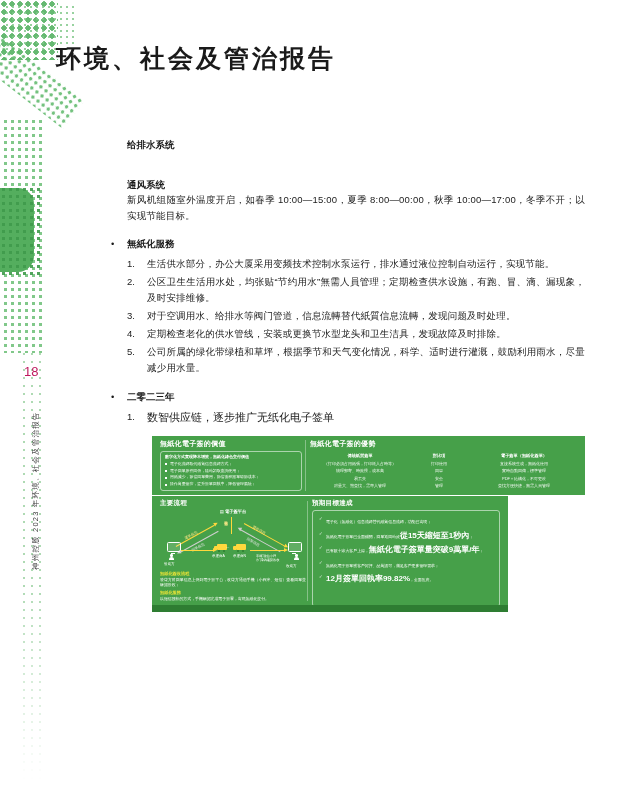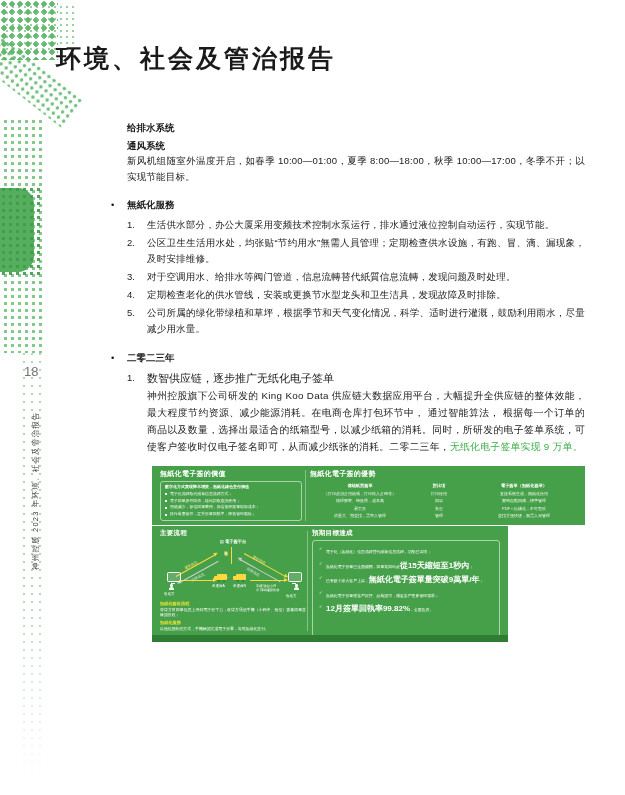--- a/index.html
+++ b/index.html
@@ -24,34 +24,34 @@
   .deco-blob-dots{left:0;top:186px;width:40px;height:90px;
     background-image:radial-gradient(circle,#3f9a4b 1.6px,rgba(0,0,0,0) 2px);
     background-size:7px 7px;opacity:.9;}
   .deco-trail{left:20px;top:350px;width:22px;height:430px;
     background-image:radial-gradient(circle,#6cbc76 1.2px,rgba(0,0,0,0) 1.5px);
     background-size:8px 8px;opacity:.55;
     -webkit-mask-image:linear-gradient(to bottom,#000 55%,rgba(0,0,0,0));
             mask-image:linear-gradient(to bottom,#000 55%,rgba(0,0,0,0));}
 
   
-  .page-number{position:absolute;left:24px;top:364px;font-size:13px;color:#737373;}
+  .page-number{position:absolute;left:24px;top:364px;font-size:13px;color:#be185d;}
   .vertical-title{position:absolute;left:31px;top:570px;transform:rotate(-90deg);
     transform-origin:0 0;font-size:7.5px;letter-spacing:1.2px;color:#3a3a3a;white-space:nowrap;}
 
   
   .header{position:absolute;left:56px;top:38px;}
   .header-sub{font-size:14px;font-weight:bold;letter-spacing:.5px;}
   .header-title{font-size:25px;font-weight:bold;letter-spacing:3px;margin-top:4px;}
 
   
-  .main{position:absolute;left:127px;top:122px;width:458px;}
+  .main{position:absolute;left:127px;top:139px;width:458px;}
   .sec-h{font-size:9.5px;font-weight:bold;line-height:11px;}
   .sec-p{font-size:9.5px;line-height:15.5px;text-align:justify;margin-top:2px;letter-spacing:.2px;}
-  .mt14{margin-top:7px;} .mt16{margin-top:15px;}
+  .mt14{margin-top:29px;} .mt16{margin-top:15px;}
   .bullet-h{position:relative;font-size:9.5px;font-weight:bold;line-height:12px;}
   .bullet-h .bmark{position:absolute;left:-16px;top:0;font-weight:normal;}
   .numlist{margin-top:6px;}
   .numitem{display:flex;margin-bottom:2px;}
   .numitem .n{flex:0 0 20px;font-size:9.5px;line-height:16px;}
   .numitem .t{flex:1;font-size:9.5px;line-height:16px;text-align:justify;letter-spacing:.2px;}
   .paper-title{display:flex;margin-top:6px;}
   .paper-title .n{flex:0 0 20px;font-size:9.5px;line-height:16px;}
   .paper-title .t{flex:1;font-size:11px;line-height:16px;}
   .paper-para{margin-left:20px;margin-top:1px;font-size:9.8px;line-height:17px;
@@ -139,21 +139,21 @@
 
   <div class="header">
     <div class="header-title">环境、社会及管治报告</div>
   </div>
 
   <div class="main">
 
     <div class="sec-h">给排水系统</div>
 
     <div class="sec-h mt14">通风系统</div>
-    <div class="sec-p">新风机组随室外温度开启，如春季 10:00—01:00，夏季 8:00—18:00，秋季 10:00—17:00，冬季不开；以实现节能目标。</div>
+    <div class="sec-p">新风机组随室外温度开启，如春季 10:00—15:00，夏季 8:00—00:00，秋季 10:00—17:00，冬季不开；以实现节能目标。</div>
 
     <div class="bullet-h mt16">
       <span class="bmark">•</span>
       <span>無紙化服務</span>
     </div>
     <div class="numlist">
       <div class="numitem">
         <span class="n">1.</span>
         <span class="t">生活供水部分，办公大厦采用变频技术控制水泵运行，排水通过液位控制自动运行，实现节能。</span>
       </div>
@@ -175,23 +175,20 @@
       </div>
     </div>
 
     <div class="bullet-h mt16">
       <span class="bmark">•</span>
       <span>二零二三年</span>
     </div>
     <div class="paper-title">
       <span class="n">1.</span>
       <span class="t">数智供应链，逐步推广无纸化电子签单</span>
-    </div>
-    <div class="paper-para">
-      <span>神州控股旗下公司研发的 King Koo Data 供应链大数据应用平台，大幅提升全供应链的整体效能，最大程度节约资源、减少能源消耗。在电商仓库打包环节中， 通过智能算法， 根据每一个订单的商品以及数量，选择出最适合的纸箱型号，以减少纸箱的消耗。同时，所研发的电子签单系统，可使客户签收时仅电子签名即可，从而减少纸张的消耗。二零二三年，</span><span class="hl-green">无纸化电子签单实现 9 万单。</span>
     </div>
 
     <div class="ig-top">
       <div class="ig-divider-v" style="left:153px;top:4px;height:51px;"></div>
 
       <div class="val-panel">
         <div class="panel-title">無紙化電子簽的價值</div>
         <div class="val-box">
           <div class="val-sub">數字化方式實現降本增效，無紙化綠色交付價值</div>
           <div class="val-li">電子化流轉取代紙質信息流轉方式；</div>

